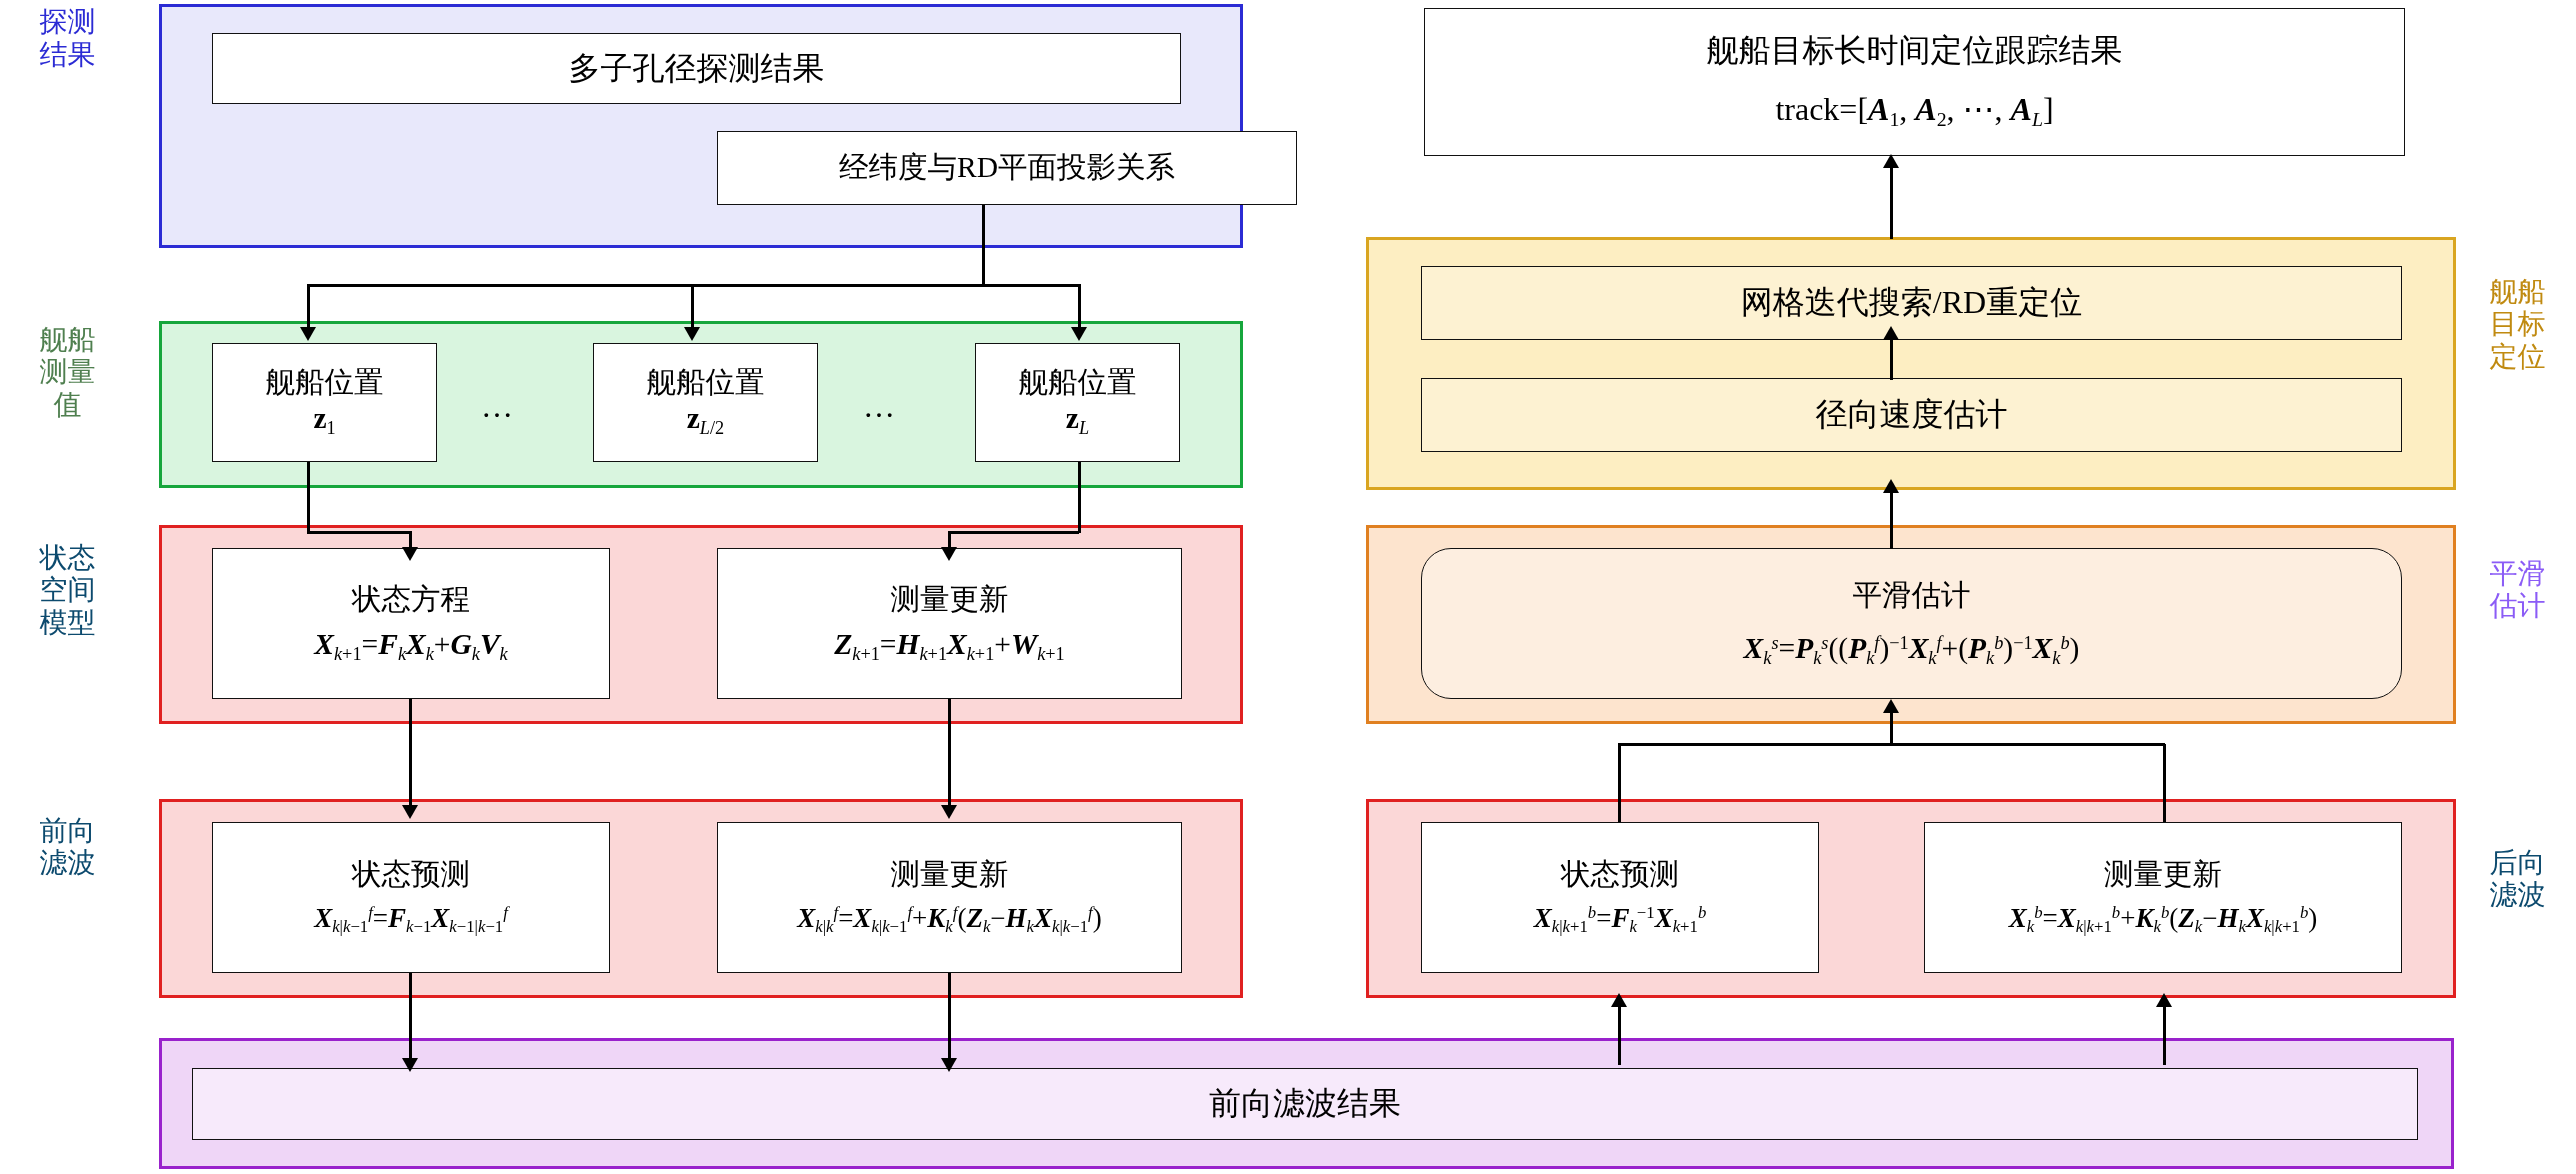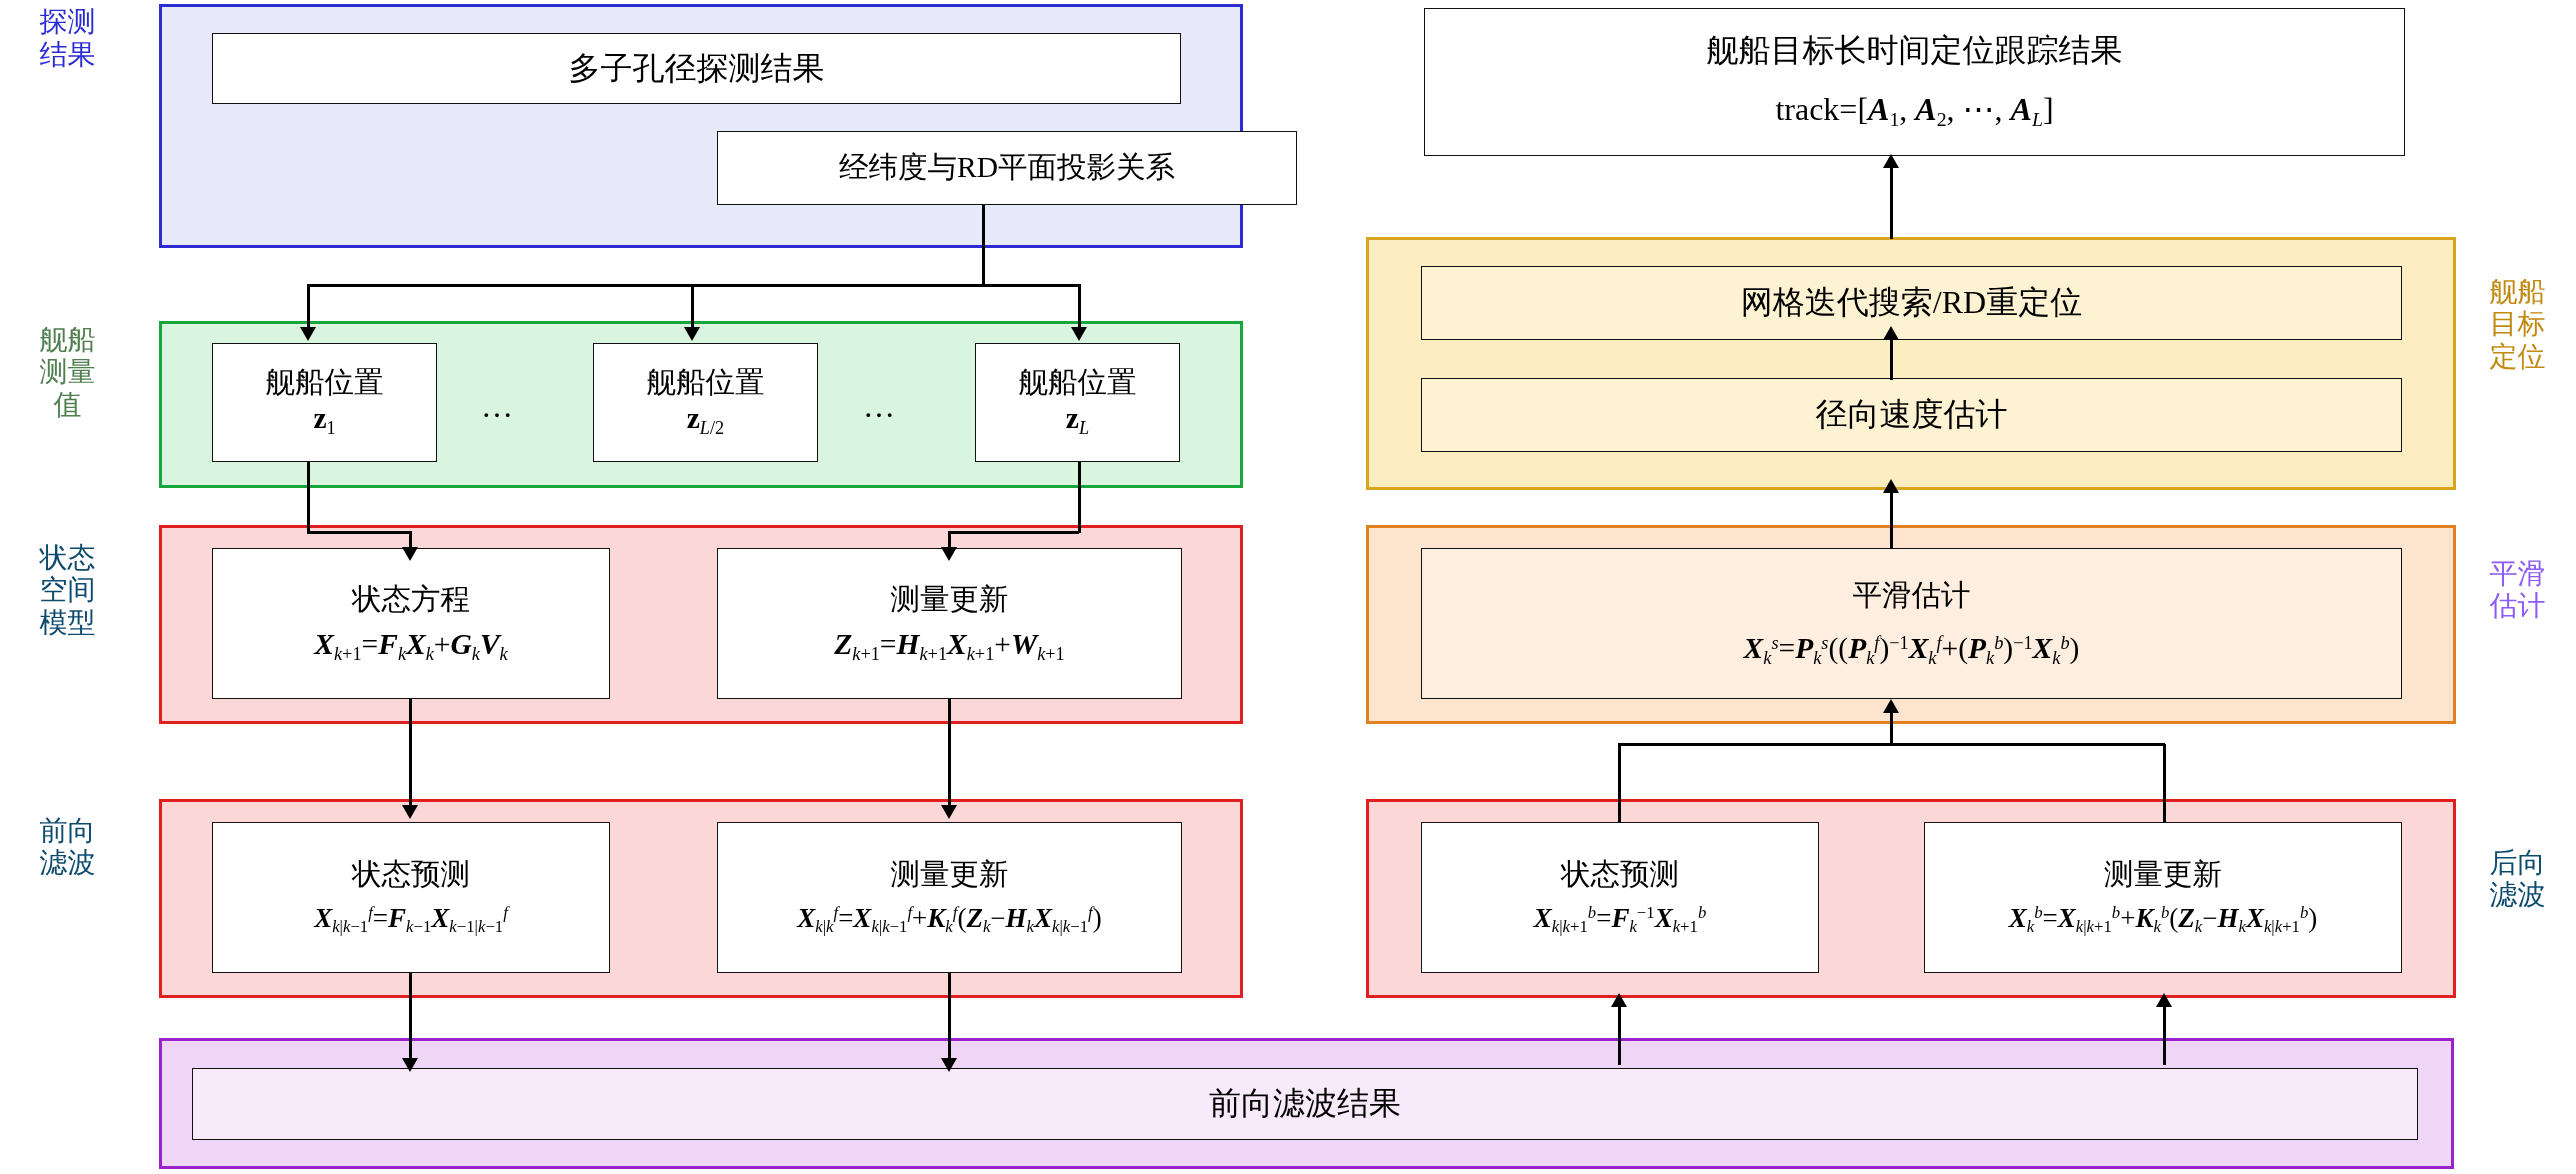--- a/index.html
+++ b/index.html
@@ -205,21 +205,21 @@
   <div class="abs node yellow t38" style="left:1421px; top:266px; width:981px; height:74px;">
     <span>网格迭代搜索/RD重定位</span>
   </div>
 
   <div class="abs node yellow t38" style="left:1421px; top:378px; width:981px; height:74px;text-align:center;">
     <span>径向速度估计</span>
   </div>
 
   <div class="abs group g-smooth" style="left:1366px; top:525px; width:1090px; height:199px;"></div>
 
-  <div class="abs node orange t34" style="left:1421px; top:548px; width:981px; height:151px;">
+  <div class="abs node orange t34" style="left:1421px; top:548px; width:981px; height:151px;border-radius:30px;">
     <span>平滑估计</span>
     <span class="mrow" style="margin-top:17px;">
       <i class="v">X</i><span class="sub"><i>k</i></span><span class="sup"><i>s</i></span>=<i class="v">P</i><span class="sub"><i>k</i></span><span class="sup"><i>s</i></span>((<i class="v">P</i><span class="sub"><i>k</i></span><span class="sup"><i>f</i></span>)<span class="sup">−1</span><i class="v">X</i><span class="sub"><i>k</i></span><span class="sup"><i>f</i></span>+(<i class="v">P</i><span class="sub"><i>k</i></span><span class="sup"><i>b</i></span>)<span class="sup">−1</span><i class="v">X</i><span class="sub"><i>k</i></span><span class="sup"><i>b</i></span>)
     </span>
   </div>
 
   <div class="abs group g-back" style="left:1366px; top:799px; width:1090px; height:199px;"></div>
 
   <div class="abs node red t30" style="left:1421px; top:822px; width:398px; height:151px;">
     <span class="t34">状态预测</span>

